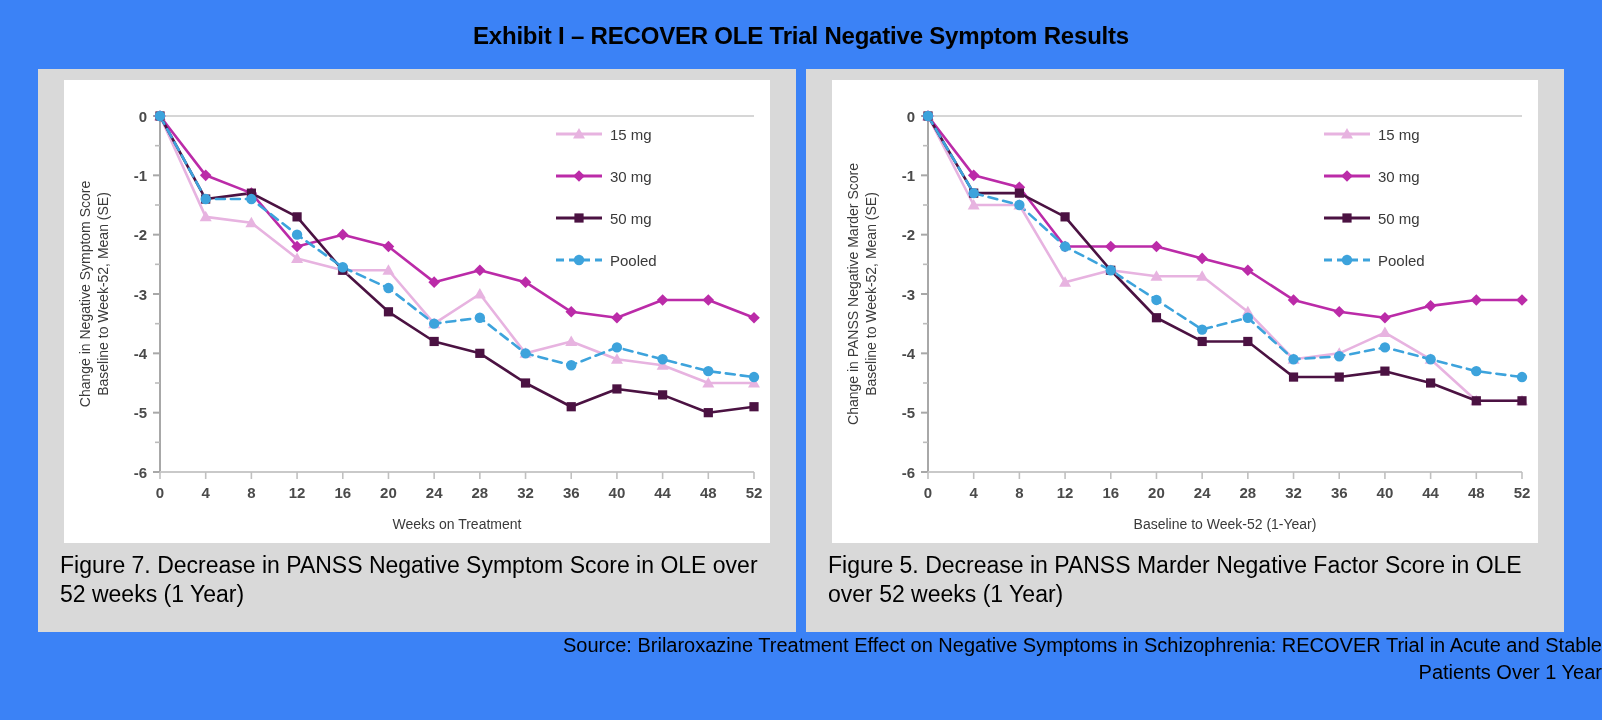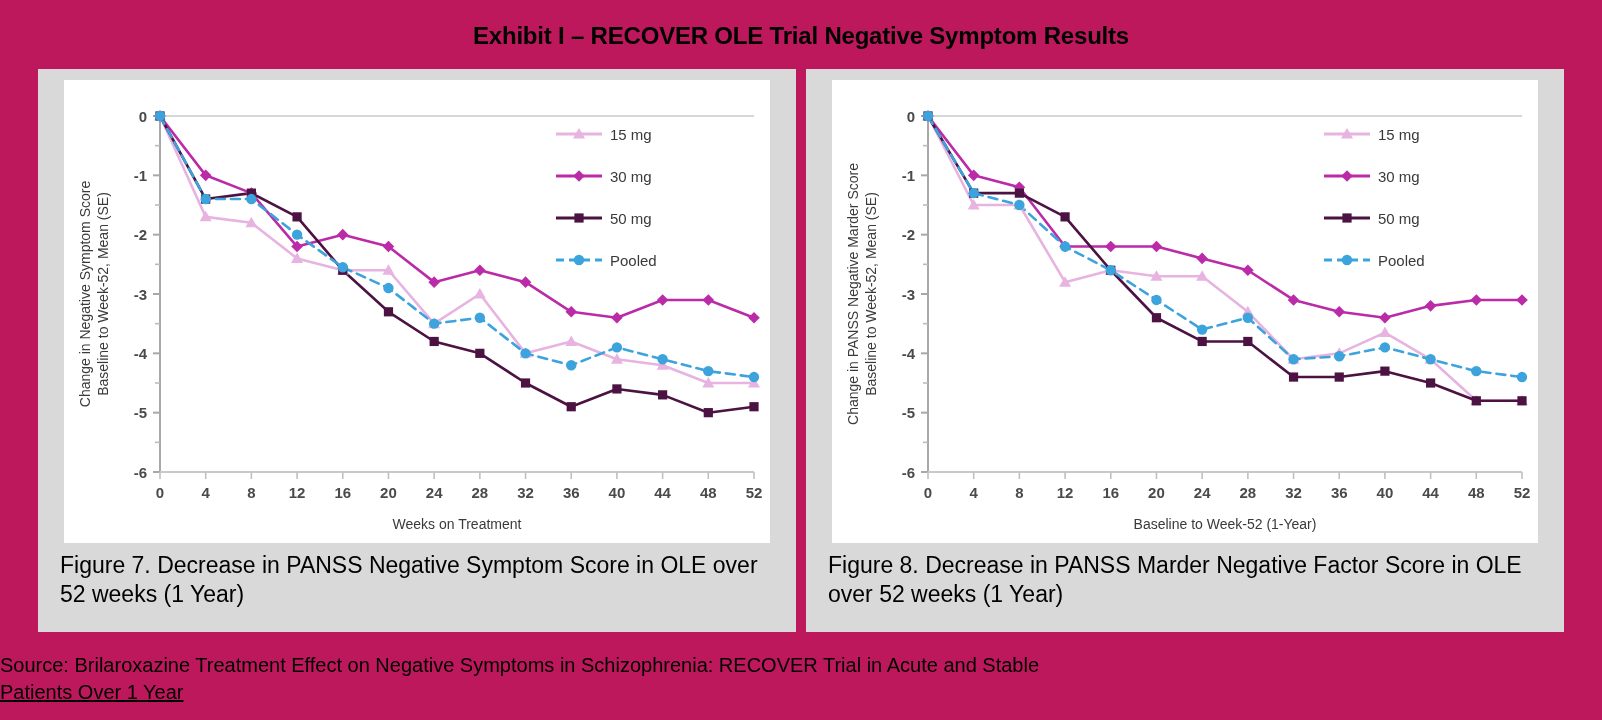--- a/index.html
+++ b/index.html
@@ -5,21 +5,21 @@
   html, body {
     margin: 0;
     padding: 0;
     background: #ffffff;
     font-family: "Liberation Sans", sans-serif;
   }
   #page {
     position: relative;
     width: 1602px;
     height: 720px;
-    background: #be185d;
+    background: #3b82f6;
     overflow: hidden;
   }
   .exhibit-title {
     position: absolute;
     left: 0;
     top: 22px;
     width: 1602px;
     text-align: center;
     font-size: 24px;
     font-weight: bold;
@@ -63,27 +63,26 @@
     font-size: 23px;
     font-weight: normal;
     color: #000000;
     line-height: 1.24;
   }
   .source {
     position: absolute;
     left: 0;
     top: 632px;
     width: 1602px;
-    text-align: left;
+    text-align: right;
     font-size: 20px;
     color: #000000;
     line-height: 1.35;
-    margin-top: 20px;
-  }
-  .src-line2 { display: block; text-decoration: underline; }
+  }
+  .src-line2 { display: block; }
   text { font-family: "Liberation Sans", sans-serif; }
   .tick-label { font-size: 15px; fill: #4a4a4a; font-weight: bold; }
   .axis-title { font-size: 14px; fill: #3a3a3a; }
   .legend-label { font-size: 15px; fill: #3a3a3a; }
 </style>
 </head>
 <body>
 
 <div id="page">
 
@@ -385,21 +384,21 @@
               </g>
               <g>
                 <line x1="492" y1="180" x2="538" y2="180" stroke="#3da3dc" stroke-width="3" stroke-dasharray="8,5"></line>
                 <circle cx="515" cy="180" r="5.199999999999999" fill="#3da3dc"></circle>
                 <text x="546" y="186" class="legend-label">Pooled</text>
               </g>
             </g>
           </svg>
       </div>
       <div class="fig-caption">
-        <span>Figure 8. Decrease in PANSS Marder Negative</span>
+        <span>Figure 5. Decrease in PANSS Marder Negative</span>
         <span>Factor Score in OLE over 52 weeks (1 Year)</span>
       </div>
     </div>
 
   </div>
 
   <div class="source">
     <span>Source: Brilaroxazine Treatment Effect on Negative Symptoms in Schizophrenia: RECOVER Trial in Acute and Stable</span>
     <span class="src-line2">Patients Over 1 Year</span>
   </div>

